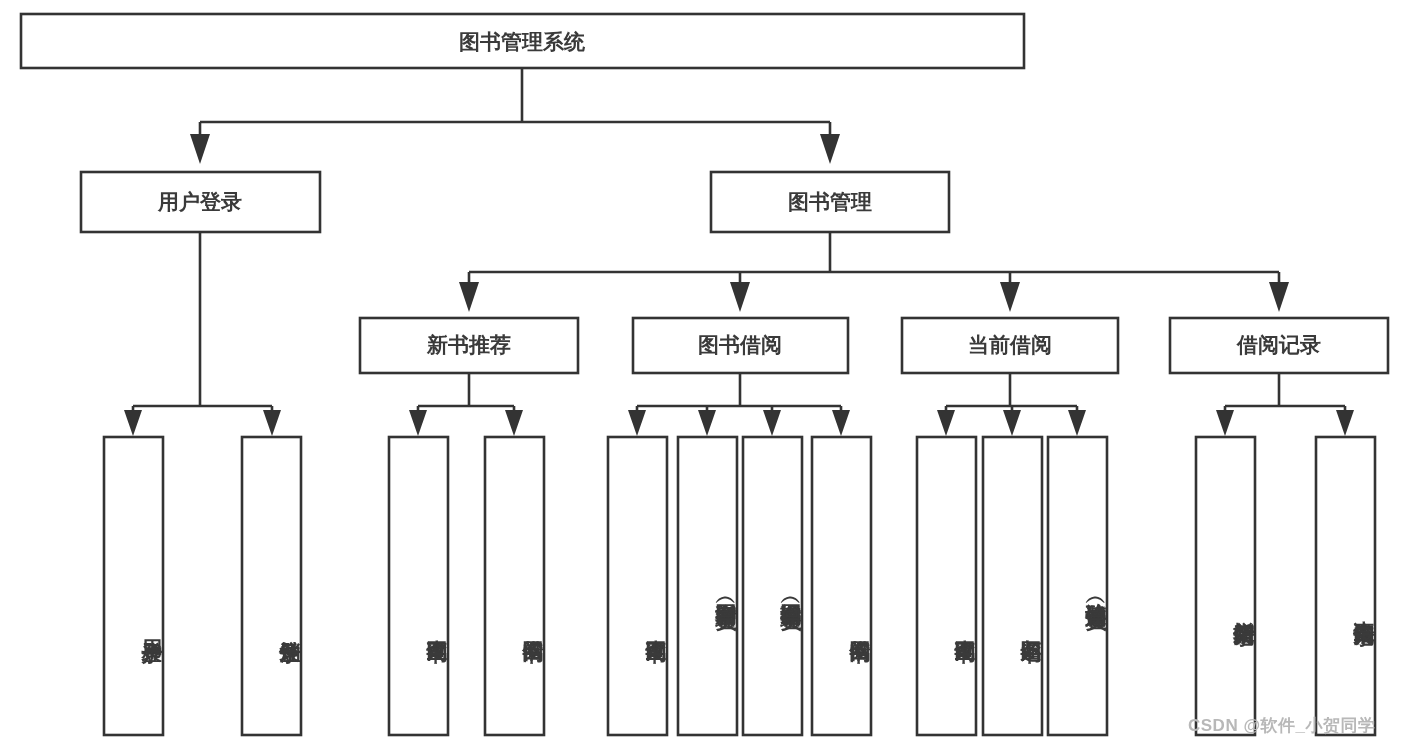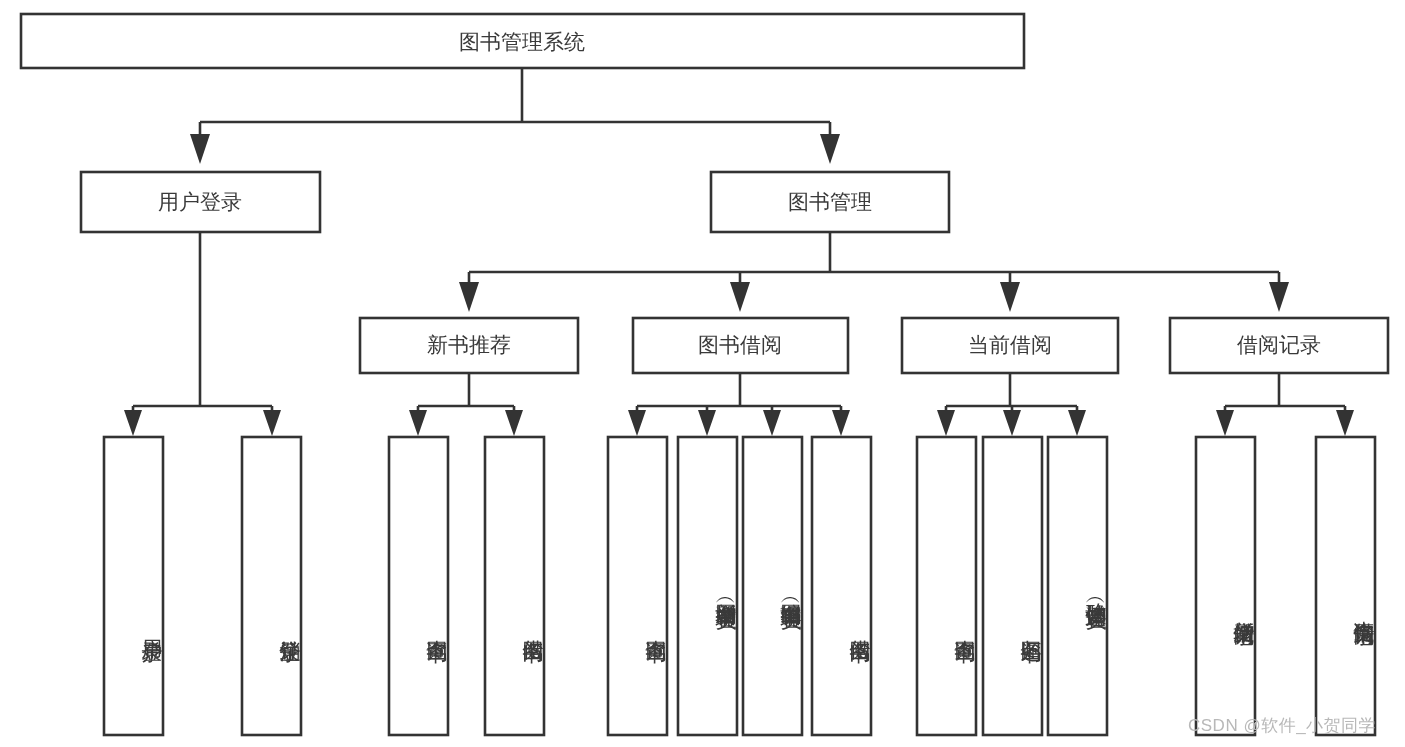--- a/index.html
+++ b/index.html
@@ -11,20 +11,21 @@
     width: 1405px;
     height: 747px;
     font-family: "Liberation Sans", "DejaVu Sans", sans-serif;
     overflow: hidden;
     position: relative;
   }
   #diagram-root {
     position: relative;
     width: 1405px;
     height: 747px;
+    font-weight: bold;
   }
   svg.flow {
     position: absolute;
     top: 0;
     left: 0;
     width: 1405px;
     height: 747px;
   }
   .node-rect {
     fill: #ffffff;

